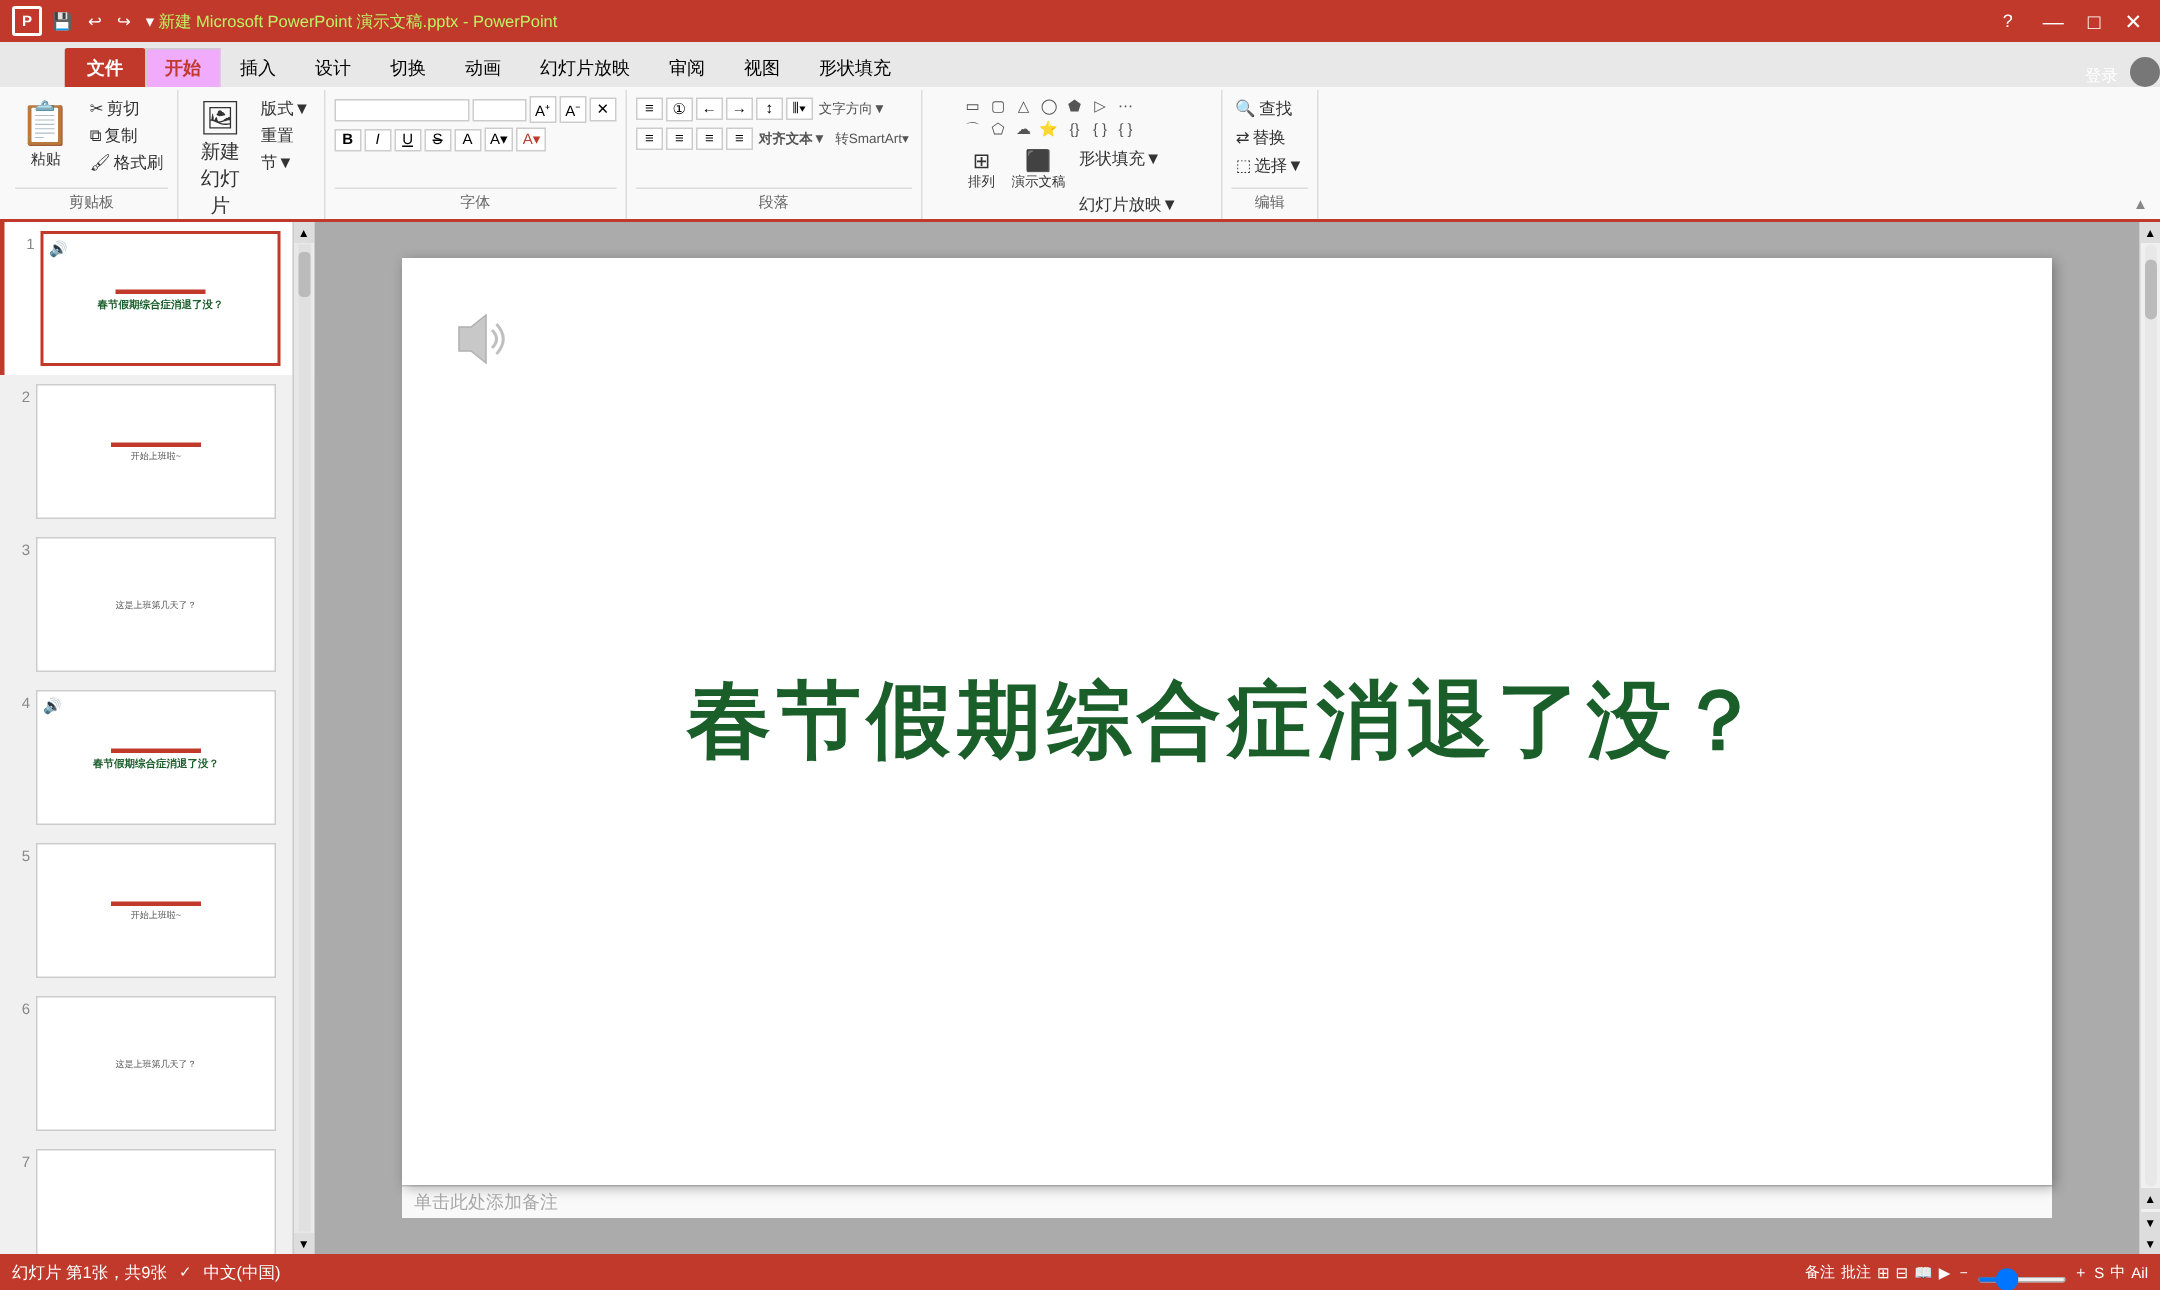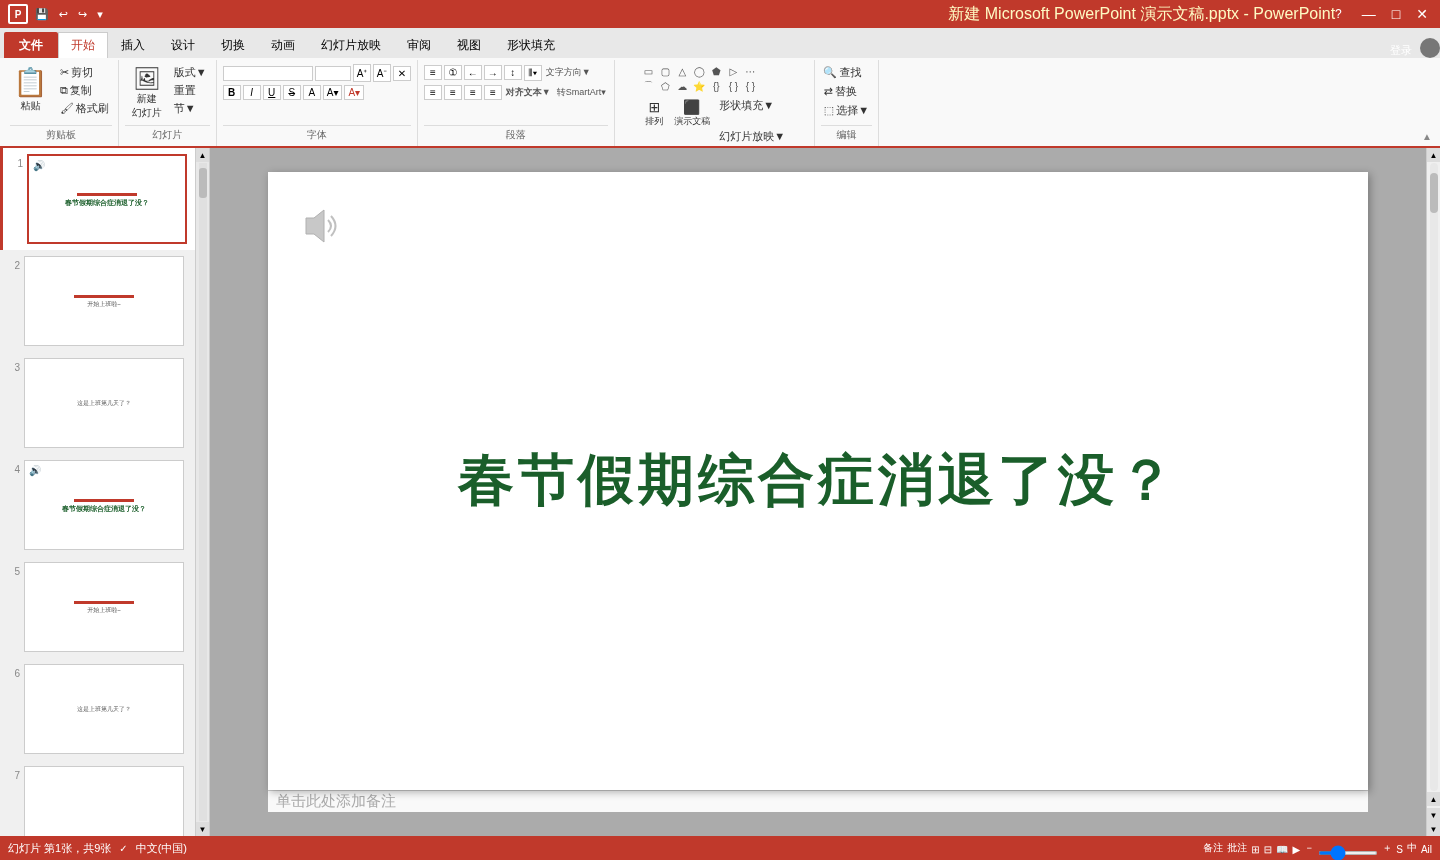--- a/index.html
+++ b/index.html
@@ -9,21 +9,21 @@
     #title-bar {
       height: 28px;
       background: #c0392b;
       display: flex;
       align-items: center;
       justify-content: space-between;
       padding: 0 8px;
       color: white;
     }
     #title-bar .title-left { display: flex; align-items: center; gap: 4px; }
-    #title-bar .title-center { flex: 1; text-align: right; font-size: 16px; color: #fef9c3; }
+    #title-bar .title-center { flex: 1; text-align: left; font-size: 11px; color: #bef264; }
     #title-bar .title-right { display: flex; align-items: center; gap: 8px; }
     .win-btn { color: white; font-size: 14px; cursor: pointer; padding: 0 4px; }
     .quick-access { display: flex; gap: 4px; align-items: center; }
     .qa-btn { color: white; font-size: 11px; cursor: pointer; padding: 2px 3px; }
 
     
     #tab-bar {
       display: flex;
       align-items: flex-end;
       height: 30px;
@@ -34,31 +34,32 @@
       padding: 4px 12px;
       font-size: 12px;
       cursor: pointer;
       border: 1px solid transparent;
       border-bottom: none;
       background: transparent;
       height: 26px;
       display: flex; align-items: center;
     }
     .ribbon-tab.active {
-      background: #ffffff;
+      background: #f0abfc;
       border-color: #ccc;
       color: #c0392b;
-      font-weight: normal;
+      font-weight: bold;
     }
     .ribbon-tab.file-tab {
       background: #c0392b;
       color: white;
       font-weight: bold;
       border-radius: 2px 2px 0 0;
       padding: 4px 14px;
+      margin-left: 39px;
     }
 
     
     #ribbon-content {
       height: 90px;
       background: #f9f9f9;
       border-bottom: 2px solid #c0392b;
       display: flex;
       align-items: stretch;
       padding: 2px 4px 0 4px;
@@ -365,21 +366,21 @@
       </div>
     </div>
     <div class="ribbon-group-label">剪贴板</div>
   </div>
 
   <div class="ribbon-group">
     <div class="ribbon-group-buttons" style="flex-direction:column;gap:2px;">
       <div style="display:flex;gap:2px;">
         <div class="rb-btn" style="width:44px;">
           <span style="font-size:22px;">🖼</span>
-          <span style="font-size:10px;white-space:pre-line;">新建
+          <span style="font-size:13px;white-space:pre-line;">新建
 幻灯片</span>
         </div>
         <div class="rb-col" style="gap:1px;">
           <div class="rb-btn-small">版式▼</div>
           <div class="rb-btn-small">重置</div>
           <div class="rb-btn-small">节▼</div>
         </div>
       </div>
     </div>
     <div class="ribbon-group-label">幻灯片</div>
@@ -570,21 +571,21 @@
           <polygon points="8,16 8,32 16,32 26,40 26,8 16,16" fill="#c8c8c8" stroke="#b0b0b0" stroke-width="1"></polygon>
           <path d="M30 18 Q36 24 30 30" stroke="#c0c0c0" stroke-width="2" fill="none"></path>
           <path d="M33 14 Q42 24 33 34" stroke="#c0c0c0" stroke-width="2" fill="none"></path>
         </svg>
       </div>
 
       <div class="main-slide-title">春节假期综合症消退了没？</div>
     </div>
 
     <div class="notes-bar">
-      <span style="color:#aaa;font-size:15px;">单击此处添加备注</span>
+      <span style="color:#aaa;font-size:12px;">单击此处添加备注</span>
     </div>
   </div>
 
   <div id="right-scrollbar">
     <div class="scroll-btn">▲</div>
     <div class="scroll-track">
       <div class="scroll-thumb"></div>
     </div>
     <div class="scroll-btn" style="margin-bottom:2px;">▲</div>
     <div class="scroll-btn">▼</div>

